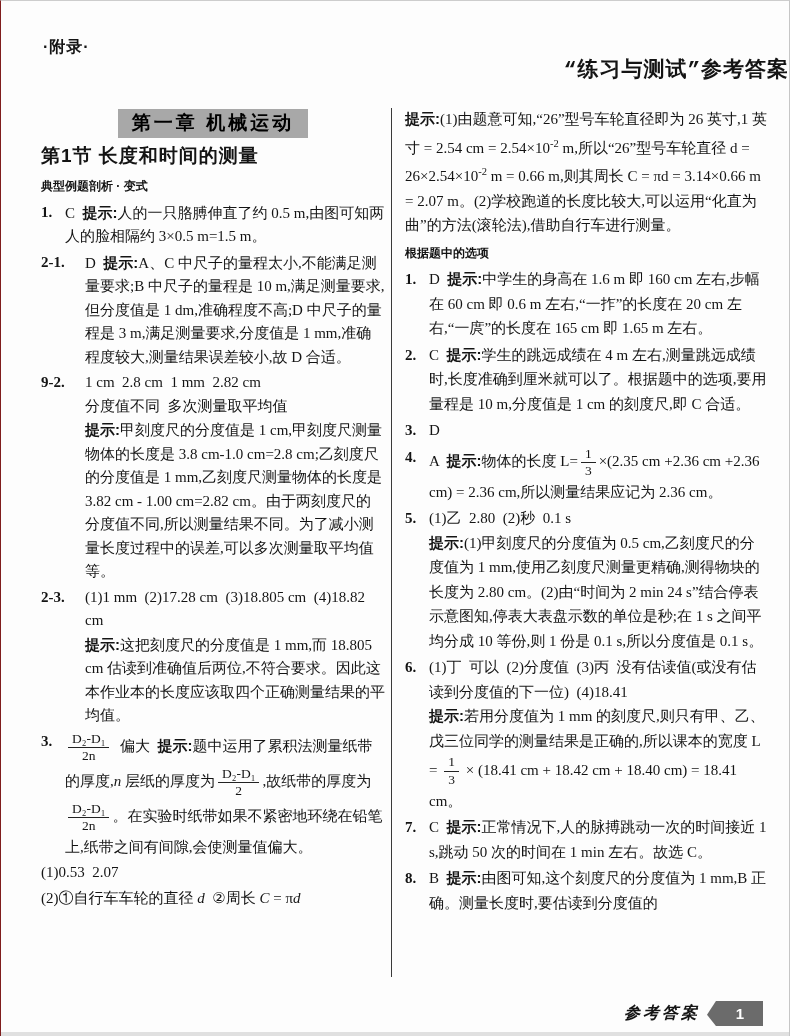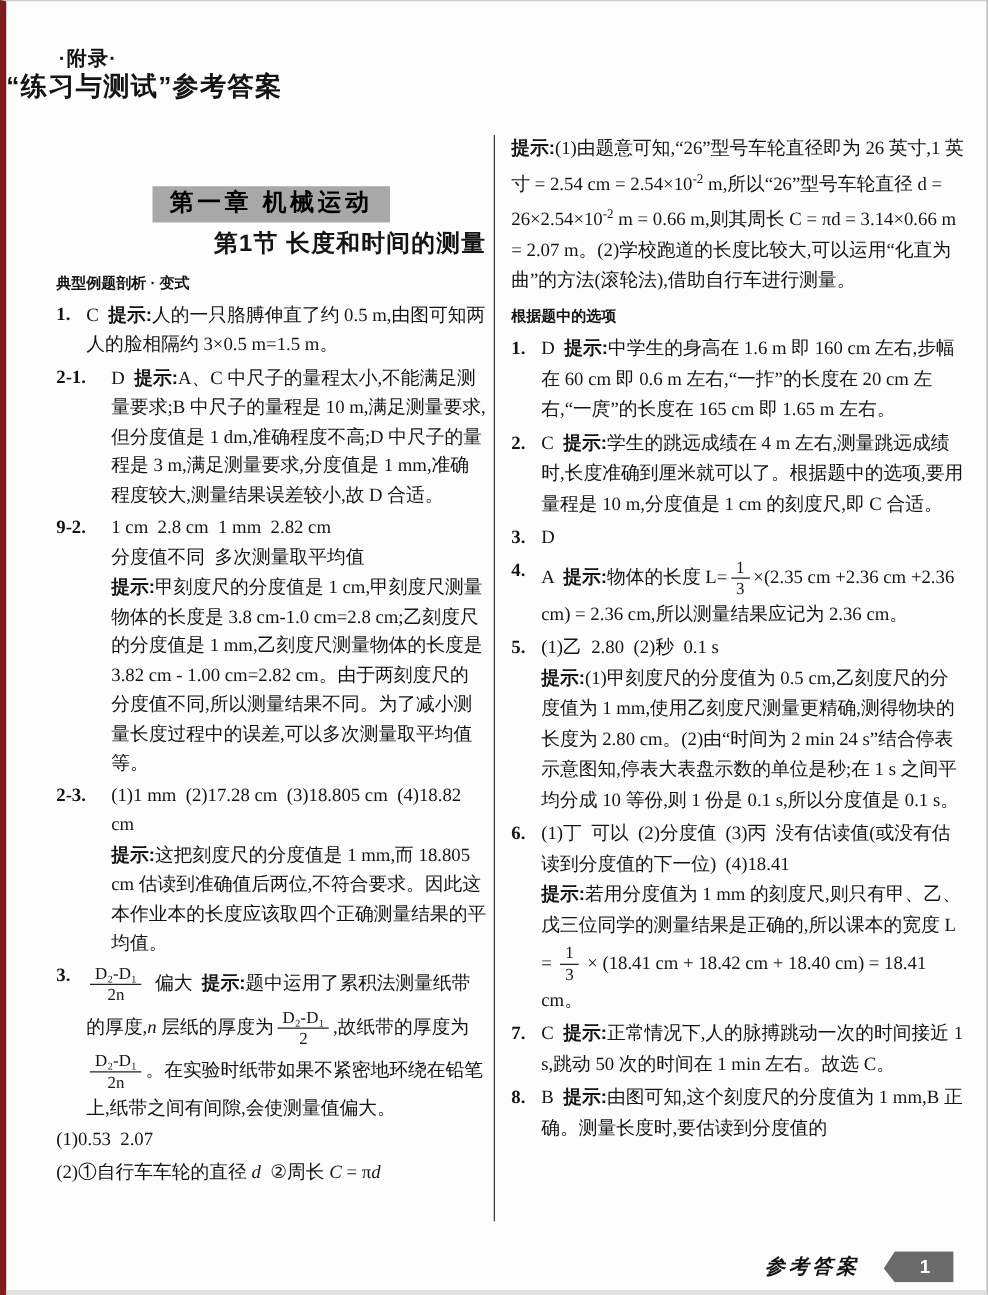--- a/index.html
+++ b/index.html
@@ -1,45 +1,45 @@
 <!DOCTYPE html>
 <html><head>
 <meta charset="utf-8">
 <style>
   html,body{margin:0;padding:0;background:#9a9a9a;}
   .page{
     position:relative; width:790px; height:1036px; margin:0 auto;
     background:#fdfdfd; overflow:hidden; color:#141414;
     font-family:"Liberation Serif","DejaVu Serif",serif;
-    border-top:1px solid #cdcdcd; border-right:1px solid #c6c6c6; border-left:5px solid #7f1d1d;
+    border-top:1px solid #cdcdcd; border-right:1px solid #c6c6c6; border-left:1px solid #7f1d1d;
     box-sizing:border-box;
   }
   .bottom-strip{position:absolute;left:0;right:0;bottom:0;height:4px;background:#e0e0e0;}
   .appendix{
     position:absolute; top:36px; left:42px;
     font-family:"Liberation Sans","DejaVu Sans",sans-serif;
     font-weight:bold; font-size:16px; letter-spacing:1px;
   }
   .doc-title{
-    position:absolute; top:54px; left:0; width:100%; text-align:left;
-    font-family:Liberation Sans, sans-serif;
+    position:absolute; top:54px; left:0; width:100%; text-align:right;
+    font-family:Liberation Mono, monospace;
     font-weight:bold; font-size:21px; letter-spacing:1px;
   }
   .divider{position:absolute; left:390px; top:107px; width:1px; height:869px; background:#3a3a3a;}
   .col{position:absolute; top:106px; font-size:15px; line-height:23.5px;}
-  .col-left{left:40px; width:344px;margin-top:40px;}
+  .col-left{left:40px; width:344px;}
   .col-right{left:404px; width:364px; line-height:24.5px;}
   .banner-wrap{text-align:center; margin:2px 0 6px;}
   .banner{
     display:inline-block; background:#a8a8a8; color:#000;
     font-family:"Liberation Sans","DejaVu Sans",sans-serif;
     font-weight:bold; font-size:19px; padding:2px 14px 3px; letter-spacing:3px;
   }
   .section-heading{
-    text-align:right; font-family:"Liberation Sans","DejaVu Sans",sans-serif;
+    text-align:left; font-family:"Liberation Sans","DejaVu Sans",sans-serif;
     font-weight:bold; font-size:19px; margin:2px 0 8px; letter-spacing:1px;
   }
   .subhead{
     font-family:"Liberation Sans","DejaVu Sans",sans-serif;
     font-weight:bold; font-size:12px; margin:3px 0 2px;
   }
   .item{position:relative; margin:0 0 2px;}
   .ind1{padding-left:24px;}
   .ind2{padding-left:44px;}
   .ilabel{position:absolute; left:0; top:0; font-weight:bold;}
@@ -49,21 +49,21 @@
   .para b{font-family:"Liberation Sans","DejaVu Sans",sans-serif; font-weight:bold;}
   sup{font-size:10.5px;}
   .frac{
     display:inline-block; vertical-align:middle; text-align:center;
     font-size:13.5px; line-height:1.2; margin:1px 3px;
   }
   .frac .num{display:block; padding:0 4px;}
   .frac .den{display:block; border-top:1px solid #222; padding:0 4px;}
   .footer{
     position:absolute; right:26px; bottom:10px;
-    display:flex; align-items:center; gap:19px;
+    display:flex; align-items:center; gap:7px;
   }
   .footer-label{
     font-style:italic; font-weight:bold; font-size:16px; letter-spacing:3px;
     font-family:"Liberation Serif","DejaVu Serif",serif;
   }
   .page-badge{
     display:inline-block; min-width:56px; height:25px; line-height:25px;
     background:#6b6b6b; color:#ffffff; text-align:center;
     font-weight:bold; font-size:15px; padding-left:10px; box-sizing:border-box;
     clip-path:polygon(0 55%, 16% 0, 100% 0, 100% 100%, 16% 100%);

